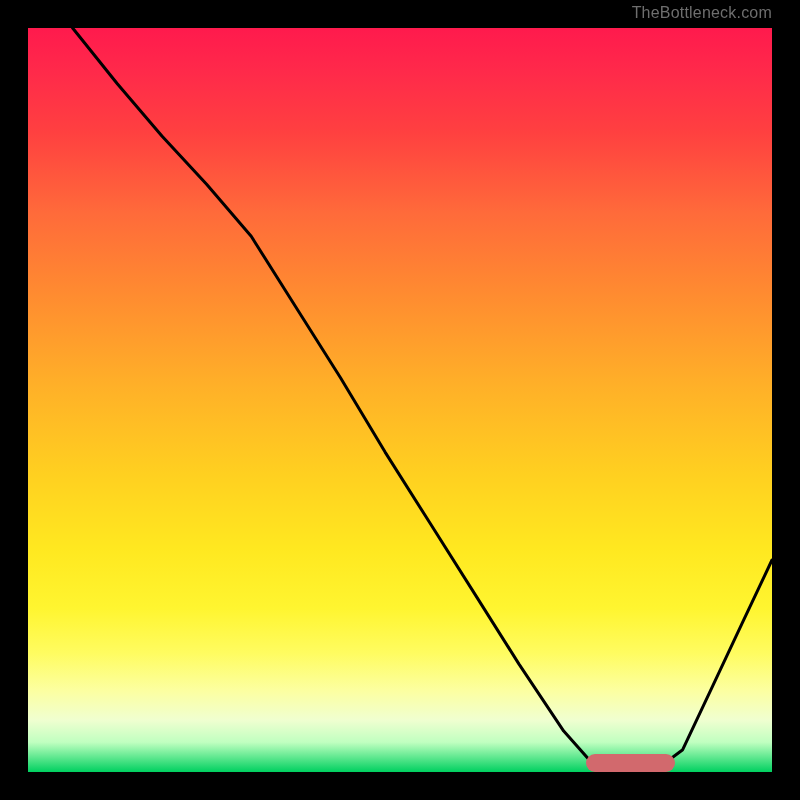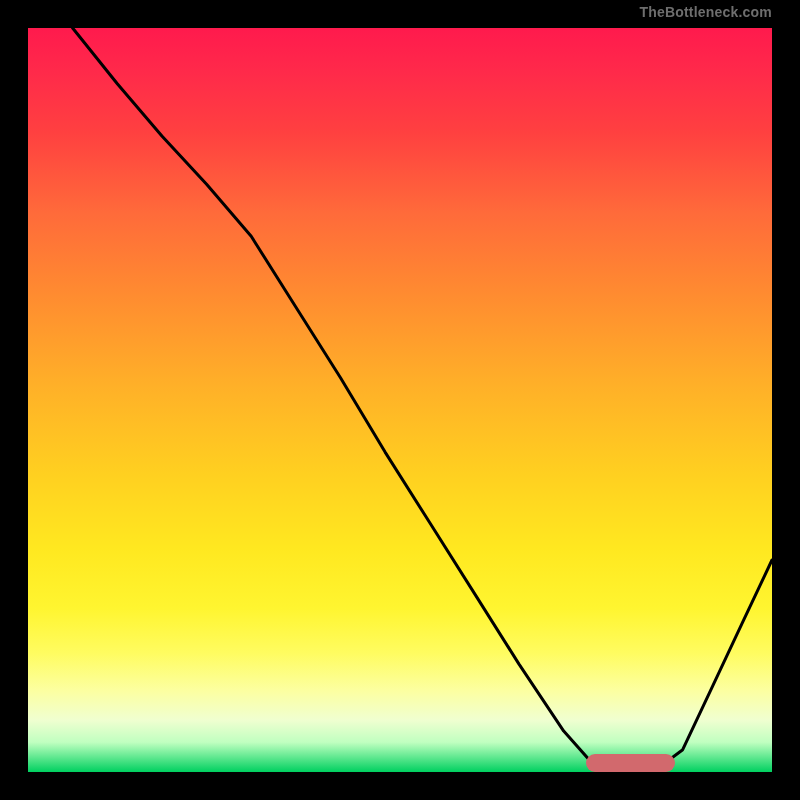--- a/index.html
+++ b/index.html
@@ -38,22 +38,22 @@
       #c0ffc0 96%,
       #60e890 98%,
       #00d060 100%
     );
   }
   .watermark {
     position: absolute;
     top: 4px;
     right: 28px;
     font-family: Arial, Helvetica, sans-serif;
-    font-size: 14px;
-    font-weight: 700;
+    font-size: 16px;
+    font-weight: 400;
     color: #6e6e6e;
     letter-spacing: 0.2px;
   }
   svg.curve {
     position: absolute;
     left: 28px;
     top: 28px;
     width: 744px;
     height: 744px;
     overflow: visible;

